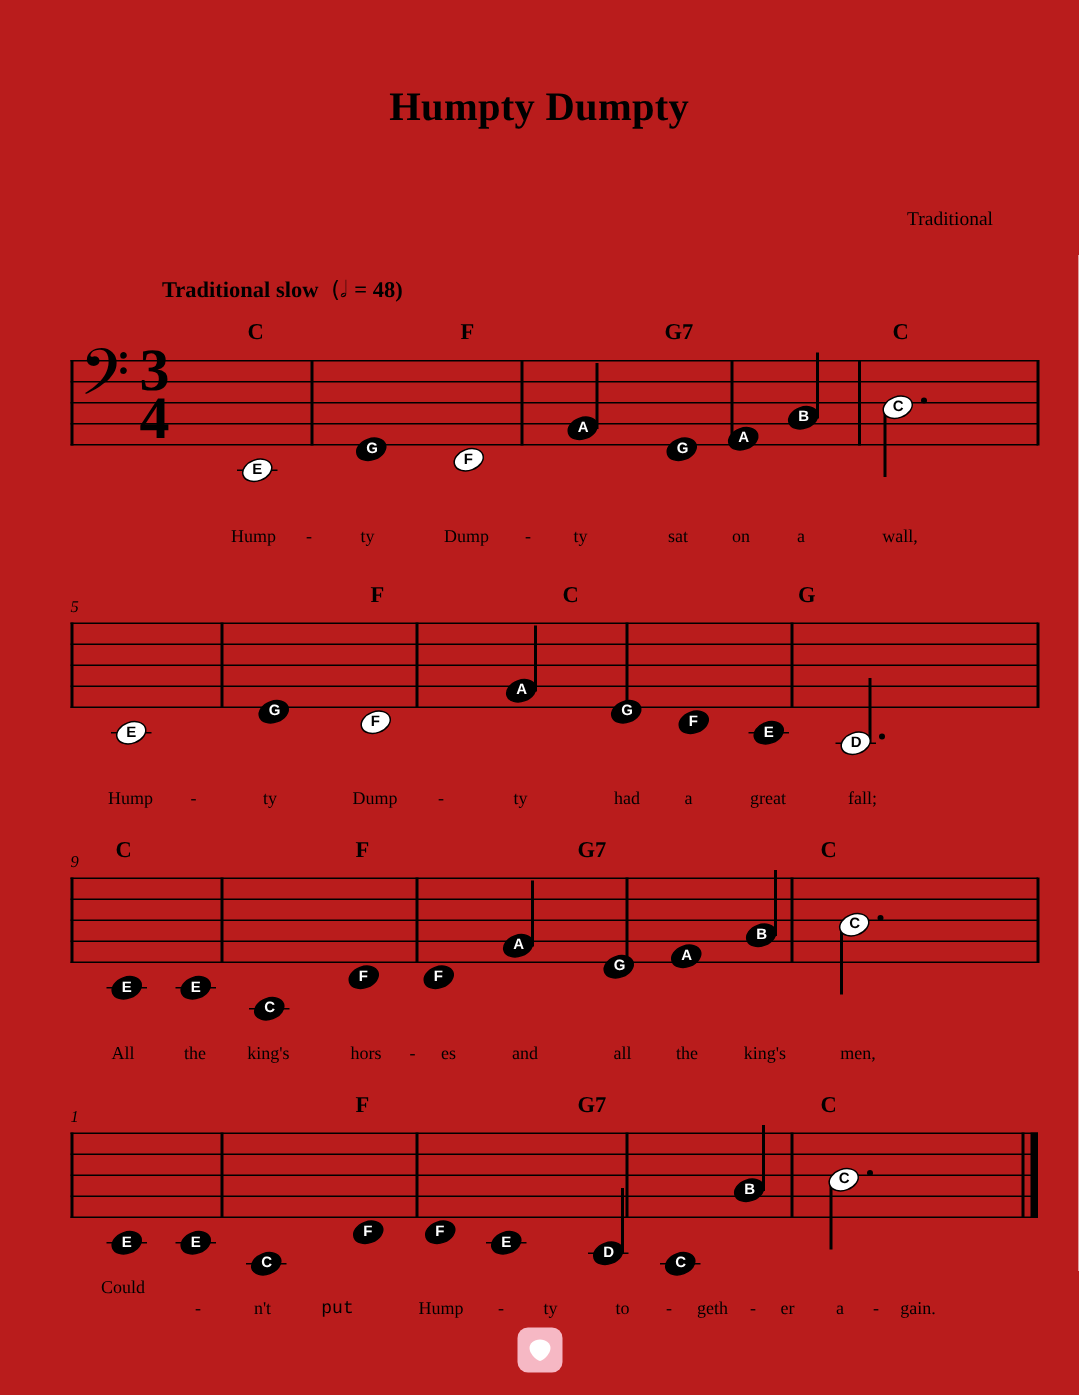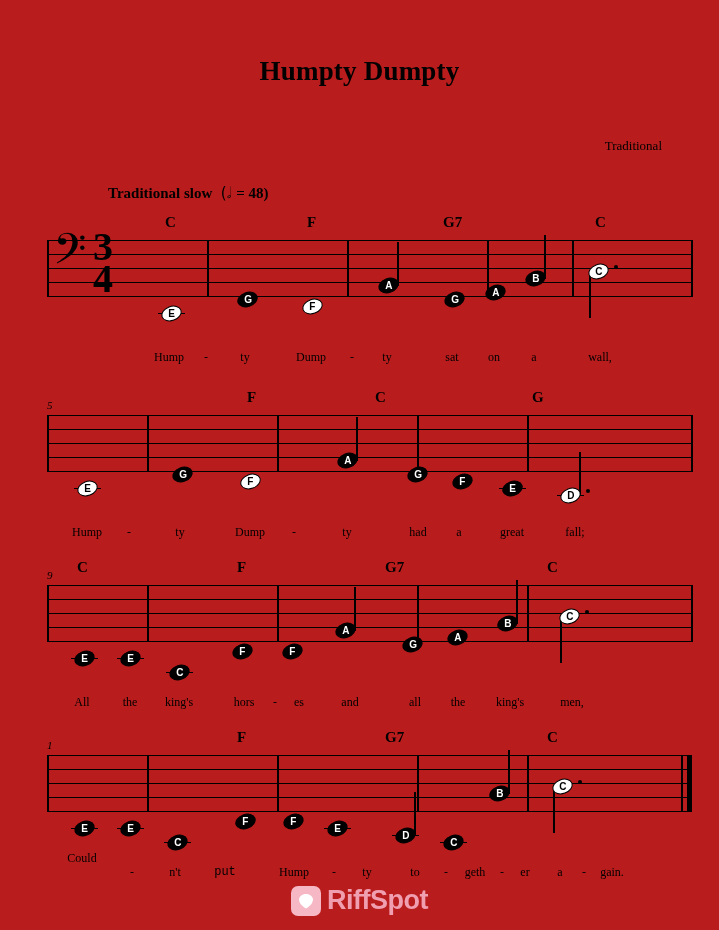--- a/index.html
+++ b/index.html
@@ -496,17 +496,16 @@
       </div>
     </div>
 
   <div class="logo">
     <span class="logo-inner">
       <span class="logo-mark">
         <svg width="18" height="18" viewBox="0 0 18 18" aria-hidden="true">
           <path d="M9 2 C13 2 16 4.5 16 7.6 C16 11 12.5 15 9 16.4 C5.5 15 2 11 2 7.6 C2 4.5 5 2 9 2 Z" fill="#ffffff"></path>
         </svg>
       </span>
-      <span class="logo-text">RiffSpot</span>
     </span>
   </div>
 
 </div>
 
 </body></html>

